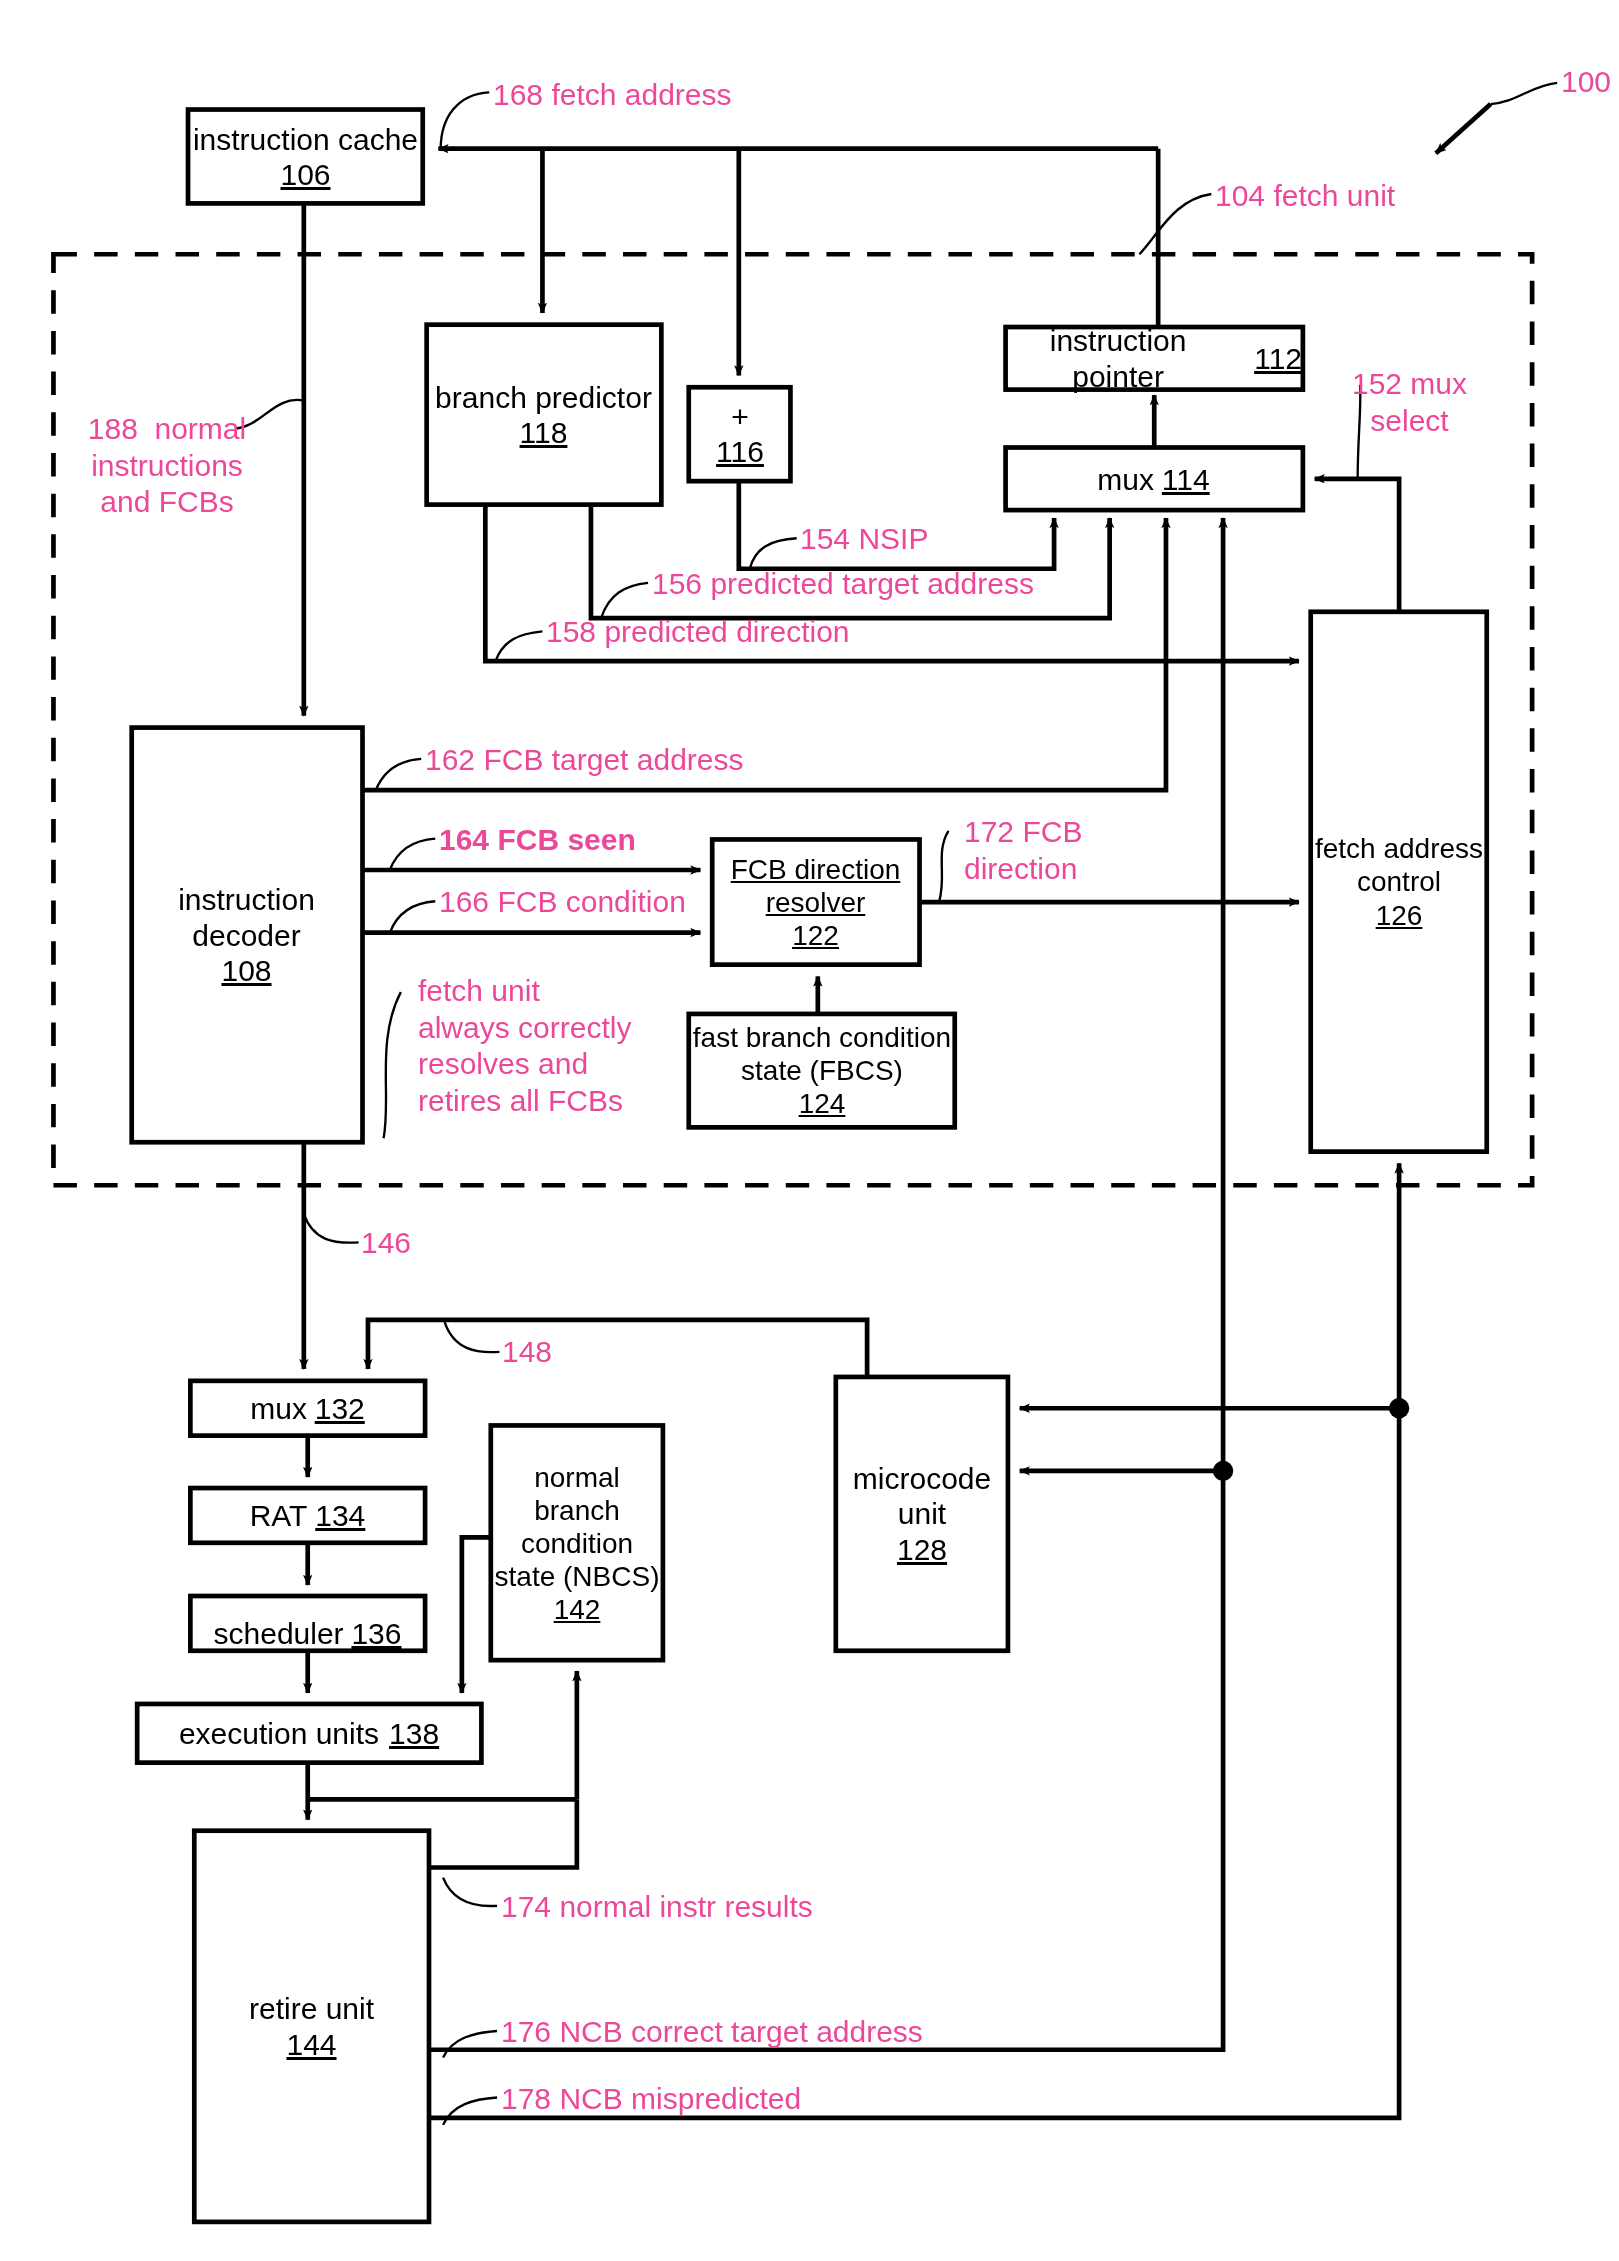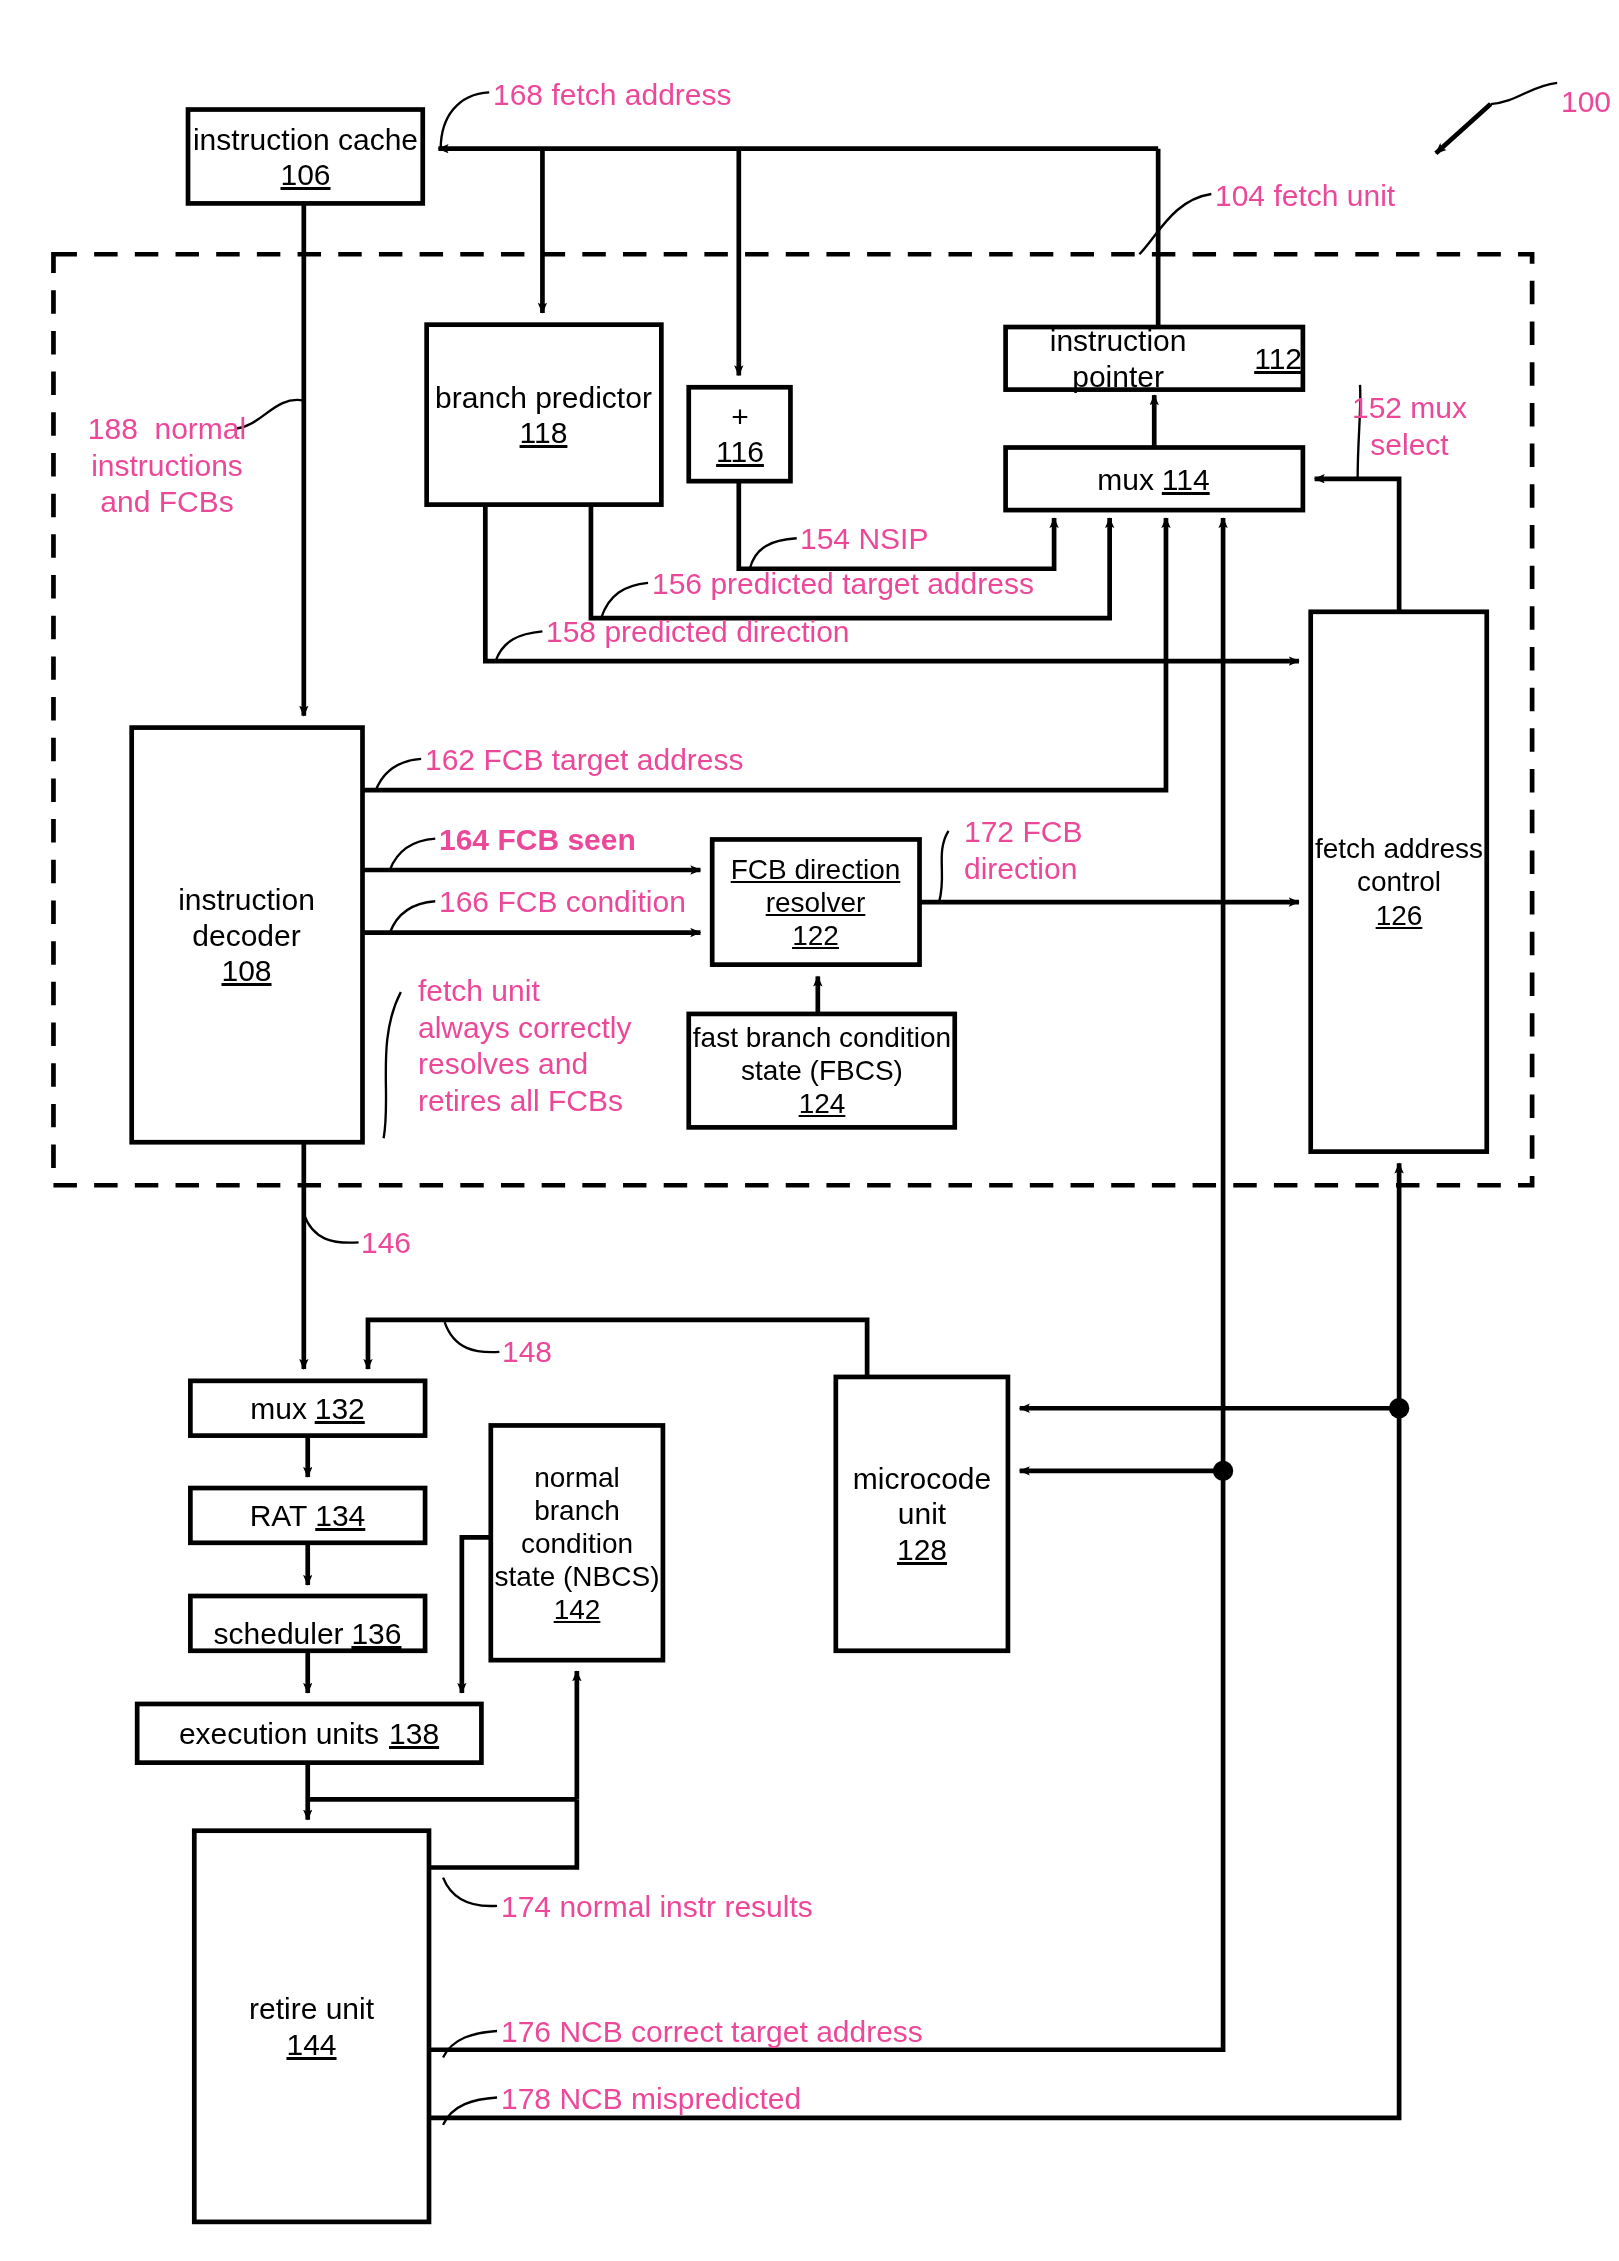--- a/index.html
+++ b/index.html
@@ -230,21 +230,21 @@
 
   <div class="boxlabel fs38" style="left:194px;top:1831px;width:235px;height:391px;">
     <span>retire unit</span>
     <span class="num">144</span>
   </div>
 
   <div class="reflabel fs38" style="left:493px;top:77px;">168 fetch address</div>
 
   <div class="reflabel fs38" style="left:1215px;top:178px;">104 fetch unit</div>
 
-  <div class="reflabel fs38 ctr" style="left:1335px;top:366px;width:149px;margin-top:24px;">152 mux
+  <div class="reflabel fs38 ctr" style="left:1335px;top:366px;width:149px;">152 mux
 select</div>
 
   <div class="reflabel fs38" style="left:800px;top:521px;">154 NSIP</div>
 
   <div class="reflabel fs38" style="left:652px;top:566px;">156 predicted target address</div>
 
   <div class="reflabel fs38" style="left:546px;top:614px;">158 predicted direction</div>
 
   <div class="reflabel fs38 ctr" style="left:77px;top:411px;width:180px;">188  normal
 instructions
@@ -267,16 +267,16 @@
   <div class="reflabel fs38" style="left:361px;top:1225px;">146</div>
 
   <div class="reflabel fs38" style="left:502px;top:1334px;">148</div>
 
   <div class="reflabel fs38" style="left:501px;top:1889px;">174 normal instr results</div>
 
   <div class="reflabel fs38" style="left:501px;top:2014px;">176 NCB correct target address</div>
 
   <div class="reflabel fs38" style="left:501px;top:2081px;">178 NCB mispredicted</div>
 
-  <div class="reflabel fs38" style="left:1561px;top:64px;margin-top:20px;">100</div>
+  <div class="reflabel fs38" style="left:1561px;top:64px;">100</div>
 
 </div>
 
 
 </body></html>

